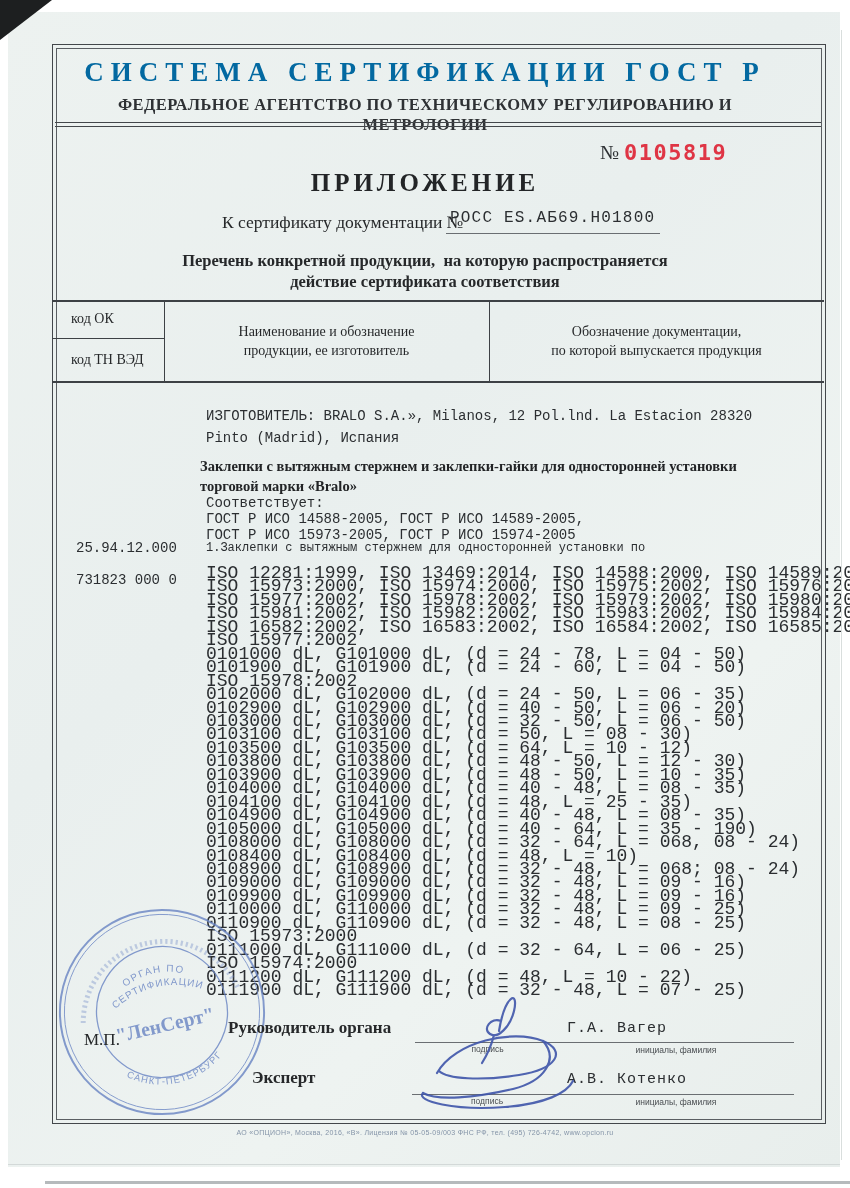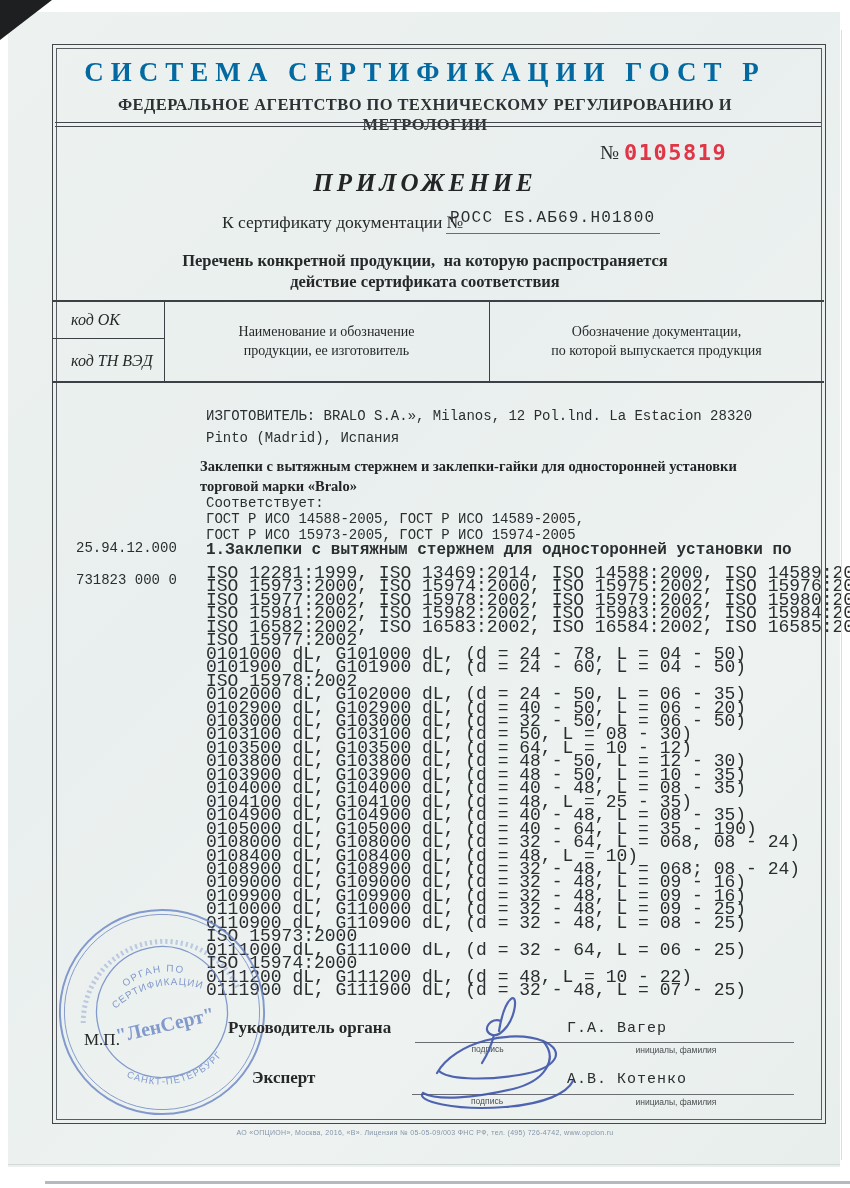--- a/index.html
+++ b/index.html
@@ -23,55 +23,55 @@
   .h-title2{position:absolute;left:60px;top:95px;width:730px;text-align:center;
             font-size:16.5px;font-weight:bold;letter-spacing:0.4px;color:#2e3134;}
   .h-sep{position:absolute;left:55px;top:122px;width:766px;height:3px;
          border-top:1.5px solid #43474b;border-bottom:1.5px solid #43474b;}
 
   .blank-no{position:absolute;left:600px;top:140px;font-size:20px;color:#2e3134;}
   .blank-no .digits{font-family:"DejaVu Sans Mono", monospace;font-weight:bold;
          font-size:22px;letter-spacing:1.5px;vertical-align:-1px;}
 
   .doc-title{position:absolute;left:60px;top:169px;width:730px;text-align:center;
-         font-size:25px;font-weight:bold;letter-spacing:4px;color:#232527;font-style:italic;}
+         font-size:25px;font-weight:bold;letter-spacing:4px;color:#232527;}
 
   .cert-label{position:absolute;left:222px;top:212px;font-size:17.5px;color:#26282a;}
   .cert-number{position:absolute;left:450px;top:201px;font-family:"Liberation Mono", monospace;
          font-size:16px;letter-spacing:1.2px;color:#303336;margin-top:8px;}
   .cert-underline{position:absolute;left:446px;top:233px;width:214px;border-bottom:1px solid #6a6e72;}
 
   .subheading{position:absolute;left:60px;top:250px;width:730px;text-align:center;
          font-size:16.5px;font-weight:bold;line-height:21px;white-space:pre;color:#26282a;}
 
   
   .t-line{position:absolute;background:#3d4145;}
   .t-top{left:52px;top:300px;width:772px;height:1.5px;}
   .t-bottom{left:52px;top:381px;width:772px;height:1.5px;}
   .t-v1{left:164px;top:300px;width:1.2px;height:81px;}
   .t-v2{left:489px;top:300px;width:1.2px;height:81px;}
   .t-midleft{left:52px;top:338px;width:112px;height:1.2px;}
-  .t-cell-label{position:absolute;font-size:16px;color:#26282a;font-style:italic;}
+  .t-cell-label{position:absolute;font-size:14px;color:#26282a;}
   .kod-ok{left:71px;top:311px;}
   .kod-tnved{left:71px;top:352px;}
   .t-col-head{position:absolute;top:300px;height:81px;display:flex;align-items:center;justify-content:center;
          text-align:center;font-size:14px;line-height:19px;white-space:pre;color:#26282a;}
   .t-col2{left:164px;width:325px;}
   .t-col3{left:489px;width:335px;}
 
   .mono{font-family:"Liberation Mono", monospace;color:#2b2e31;}
   .code-ok{position:absolute;left:76px;top:540px;font-size:14px;text-align:center;}
   .code-tnved{position:absolute;left:76px;top:572px;font-size:14px;}
 
   .manufacturer{position:absolute;left:206px;top:406px;font-size:14px;line-height:21.5px;white-space:pre;}
   .product-name{position:absolute;left:200px;top:456px;font-size:14.5px;font-weight:bold;
          line-height:20px;white-space:pre;color:#222426;}
   .conforms{position:absolute;left:206px;top:495px;font-size:14px;}
   .gost-lines{position:absolute;left:206px;top:512px;font-size:14px;line-height:15.5px;white-space:pre;}
-  .item-line{position:absolute;left:206px;top:541px;font-size:16px;font-weight:bold;}
+  .item-line{position:absolute;left:206px;top:541px;font-size:12px;}
   .iso-block{position:absolute;left:206px;top:567px;font-size:18px;line-height:13.45px;white-space:pre;}
 
   
   .mp-label{position:absolute;left:84px;top:1030px;font-size:17px;color:#26282a;}
   .role{position:absolute;font-size:17px;font-weight:bold;color:#26282a;}
   .role-head{left:228px;top:1018px;}
   .role-expert{left:228px;top:1068px;margin-left:24px;}
   .sig-line{position:absolute;border-bottom:1px solid #6a6e72;}
   .sig-line1{left:415px;top:1018px;width:145px;height:24px;}
   .sig-line2{left:412px;top:1070px;width:150px;height:24px;}

